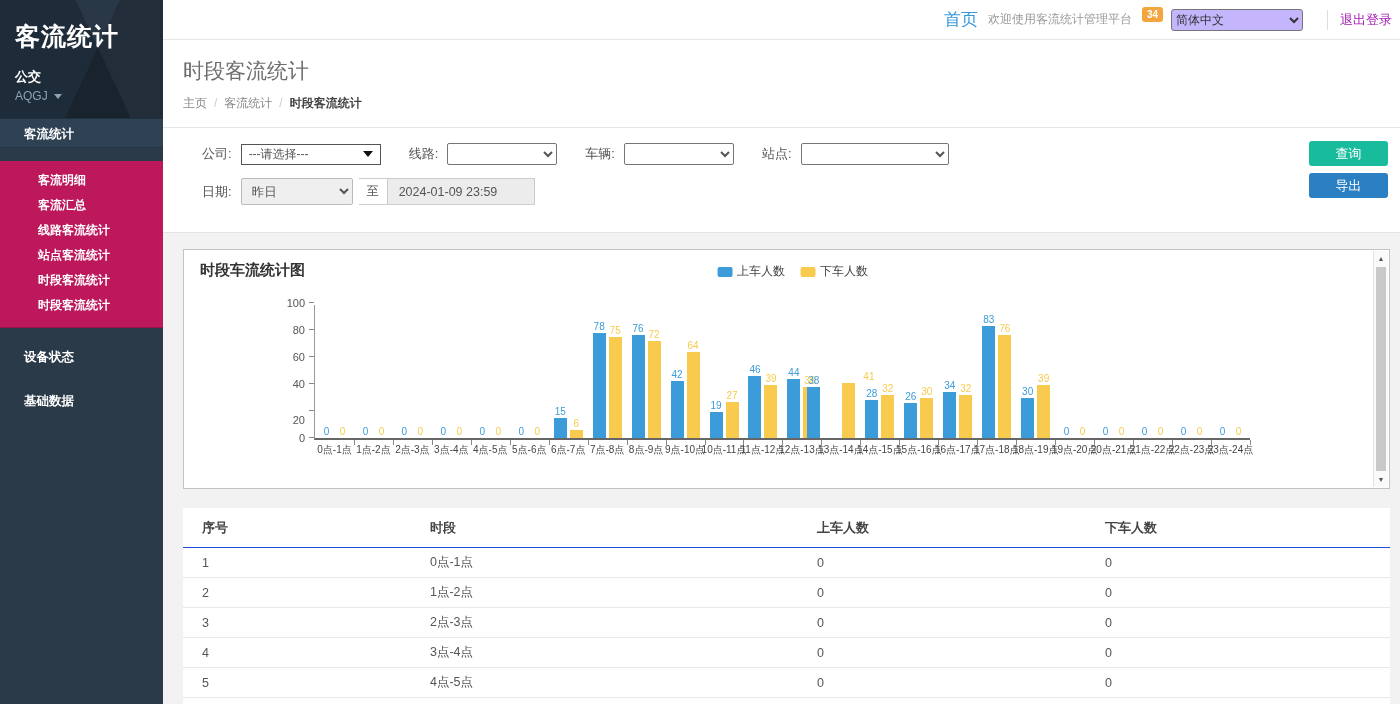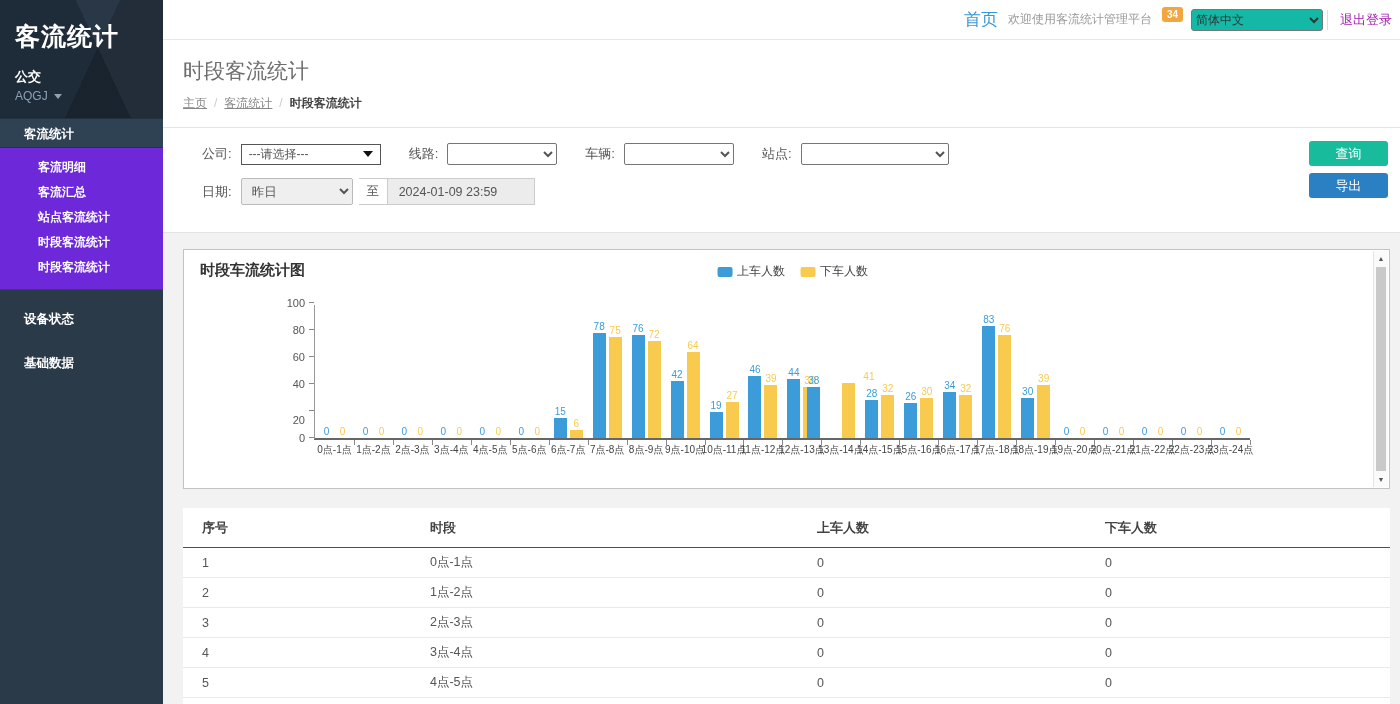--- a/index.html
+++ b/index.html
@@ -10,41 +10,41 @@
   .sidebar { width:163px; min-width:163px; height:704px; background:#2b3a49; color:#fff; }
   .logo-block { height:118px; padding:20px 14px 0 15px;
     background:linear-gradient(115deg,#24334200 0%,#24334200 55%,rgba(0,0,0,.18) 55%),
                linear-gradient(245deg,rgba(255,255,255,.03) 0%,rgba(255,255,255,.03) 40%,rgba(0,0,0,.12) 40%),#223140; }
   .logo-title { font-size:25px; font-weight:bold; letter-spacing:1px; }
   .org-name { font-size:13px; font-weight:bold; margin-top:15px; }
   .org-code { font-size:12px; color:#8ea2b6; margin-top:3px; display:flex; align-items:center; cursor:pointer; }
   .caret-down { width:0; height:0; border-left:4px solid transparent; border-right:4px solid transparent; border-top:5px solid #8ea2b6; margin-left:6px; }
   .menu-parent { height:30px; line-height:30px; padding-left:24px; font-size:12.5px; font-weight:bold;
     background:#2f4254; border-top:1px solid rgba(0,0,0,.25); border-bottom:1px solid rgba(0,0,0,.2); cursor:pointer; }
-  .submenu { background:#6d28d9; padding:7px 0 9px; border-bottom:1px solid rgba(0,0,0,.2); }
+  .submenu { background:#be185d; padding:7px 0 9px; border-bottom:1px solid rgba(0,0,0,.2);margin-top:13px; }
   .submenu-item { height:25px; line-height:25px; padding-left:38px; font-size:12px; font-weight:bold; cursor:pointer; white-space:nowrap; }
   .menu-item { height:30px; line-height:30px; padding-left:24px; font-size:12.5px; font-weight:bold; cursor:pointer; margin-top:14px; }
 
   
   .main { flex:1; display:flex; flex-direction:column; min-width:0; }
 
   .topbar { height:40px; background:#fff; border-bottom:1px solid #e7e7e7; display:flex; align-items:center; justify-content:flex-end; padding-right:8px; }
   .home-link { color:#3498db; font-size:17px; cursor:pointer; margin-right:10px; }
   .welcome { font-size:12px; color:#999; margin-right:10px; }
   .badge { background:#f3a63e; color:#fff; font-size:10px; font-weight:bold; border-radius:3px; padding:2px 5px; align-self:flex-start; margin-top:7px; margin-right:8px; }
-  .lang-select { width:132px; height:22px; font-size:12px; color:#333; border:1px solid #767676; border-radius:3px; background:#14b8a6; margin-right:4px; font-family:inherit; }
+  .lang-select { width:132px; height:22px; font-size:12px; color:#333; border:1px solid #767676; border-radius:3px; background:#c4b5fd; margin-right:24px; font-family:inherit; }
   .logout-wrap { border-left:1px solid #ddd; padding-left:12px; height:20px; display:flex; align-items:center; }
   .logout { font-size:13px; color:#a21caf; cursor:pointer; }
 
   .title-block { background:#fff; padding:17px 20px 15px; border-bottom:1px solid #e5e5e5; }
   .page-title { font-size:21px; font-weight:normal; color:#6e6e6e; }
   .breadcrumb { margin-top:10px; font-size:12px; color:#888; }
   .breadcrumb .sep { color:#ccc; margin:0 7px; }
   .breadcrumb .current { color:#444; font-weight:bold; }
-  .crumb-link { cursor:pointer;text-decoration:underline; }
+  .crumb-link { cursor:pointer; }
 
   .filter-panel { background:#fff; border-bottom:1px solid #e3e3e3; padding:15px 100px 14px 39px; position:relative; }
   .filter-row { display:flex; align-items:center; margin-bottom:13px; }
   .filter-row:last-child { margin-bottom:0; }
   .f-label { font-size:13px; color:#555; margin-right:9px; }
   .custom-select { width:140px; height:21px; border:1px solid #555; background:#fff; display:flex; align-items:center; justify-content:space-between; padding:0 7px; margin-right:28px; cursor:pointer; }
   .custom-select .sel-text { font-size:12px; color:#555; }
   .tri-down { width:0; height:0; border-left:5px solid transparent; border-right:5px solid transparent; border-top:6px solid #111; }
   .plain-select { height:22px; border:1px solid #767676; border-radius:2px; background:#fff; font-size:12px; color:#555; margin-right:28px; font-family:inherit; }
   .sel-line { width:110px; } .sel-vehicle { width:110px; } .sel-station { width:148px; margin-right:0; }
@@ -94,20 +94,21 @@
     <div class="org-name">公交</div>
     <div class="org-code">
       <span>AQGJ</span>
       <span class="caret-down"></span>
     </div>
   </div>
   <div class="menu-parent">客流统计</div>
   <div class="submenu">
     <div class="submenu-item">客流明细</div>
     <div class="submenu-item">客流汇总</div>
+    <div class="submenu-item">线路客流统计</div>
     <div class="submenu-item">站点客流统计</div>
     <div class="submenu-item">时段客流统计</div>
     <div class="submenu-item">时段客流统计</div>
   </div>
   <div class="menu-item">设备状态</div>
   <div class="menu-item">基础数据</div>
 </div>
 
 <div class="main">
 

